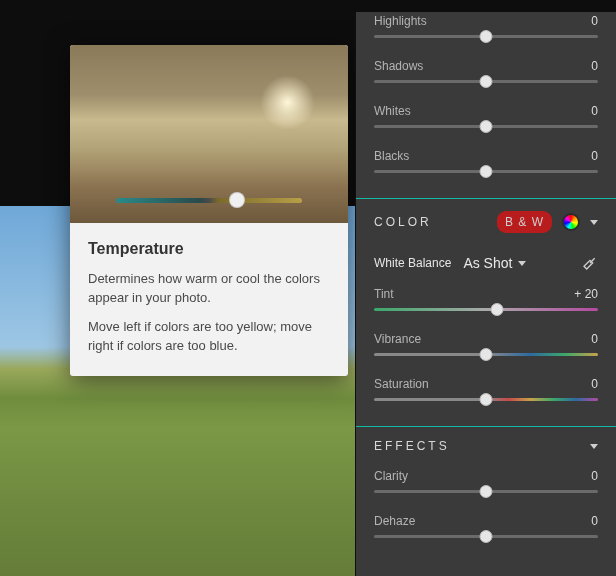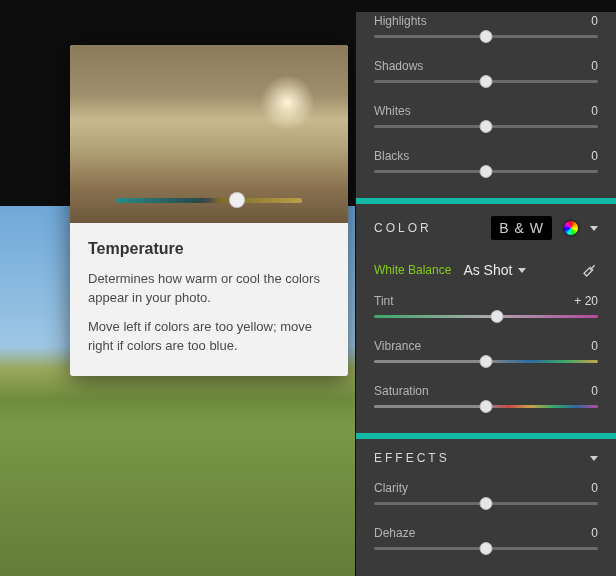--- a/index.html
+++ b/index.html
@@ -113,58 +113,58 @@
     margin-top: 8px;
   }
   .section-title {
     letter-spacing: 3px;
     color: #d8d8d8;
     font-size: 12px;
     font-weight: 500;
     flex: 1;
   }
   .bw-btn {
-    font-size: 14px; letter-spacing: 1px;
+    font-size: 12px; letter-spacing: 1px;
     color: #cfcfcf;
-    background: #000000;
+    background: #b91c1c;
     padding: 4px 8px;
-    border-radius: 2px;
+    border-radius: 9px;
     margin-right: 10px;
     cursor: pointer;
   }
   .color-wheel {
     width: 18px; height: 18px; border-radius: 50%;
     background: conic-gradient(red,orange,yellow,lime,cyan,blue,magenta,red);
     border: 2px solid #2c2c2c;
     margin-right: 10px;
   }
   .chevron {
     width: 0; height: 0;
     border-left: 4px solid transparent;
     border-right: 4px solid transparent;
     border-top: 5px solid #cfcfcf;
   }
   .wb-row {
     display: flex; align-items: center;
     padding: 0 18px 0 18px; height: 32px;
   }
-  .wb-label { color: #84cc16; font-size: 12px; flex-shrink: 0; }
+  .wb-label { color: #e5e5e5; font-size: 12px; flex-shrink: 0; }
   .wb-select {
     display: flex; align-items: center; gap: 6px;
     color: #e8e8e8; font-size: 14px;
     margin-left: 12px;
     cursor: pointer;
   }
   .eyedrop {
     margin-left: auto;
     width: 16px; height: 16px;
     color: #cfcfcf;
     cursor: pointer;
   }
-  .divider-top { border-top: 6px solid #14b8a6; margin-top: 6px; }
+  .divider-top { border-top: 1px solid #14b8a6; margin-top: 6px; }
 </style>
 </head>
 <body>
 
 <div class="canvas">
   <div class="photo"></div>
 
   <div class="card">
     <div class="card-hero">
       <div class="hero-sun"></div>

